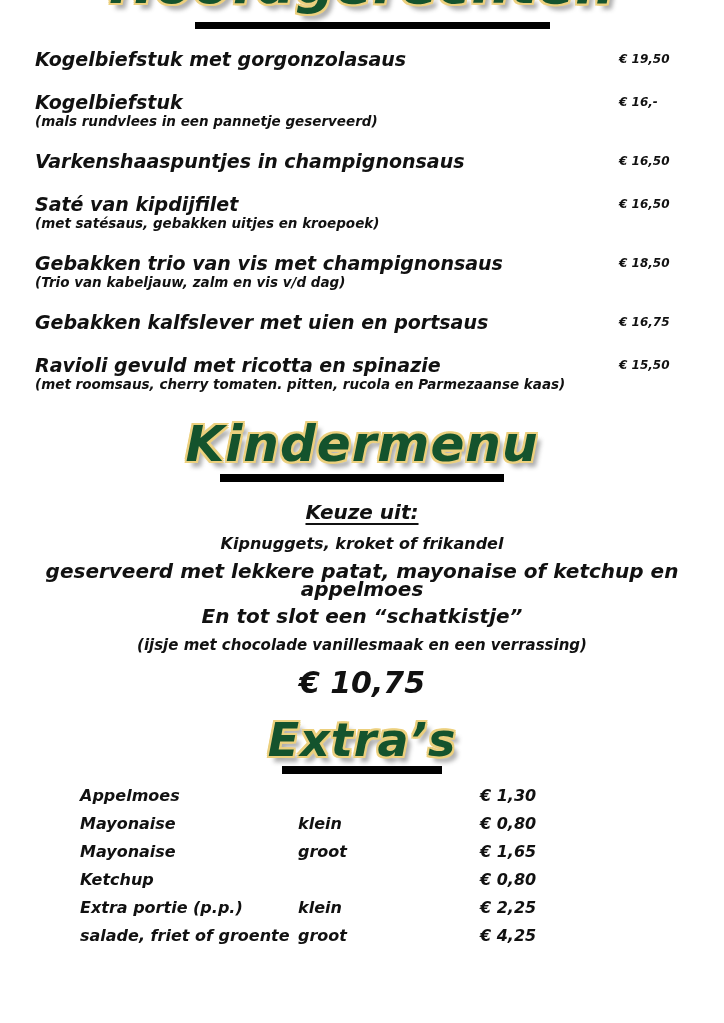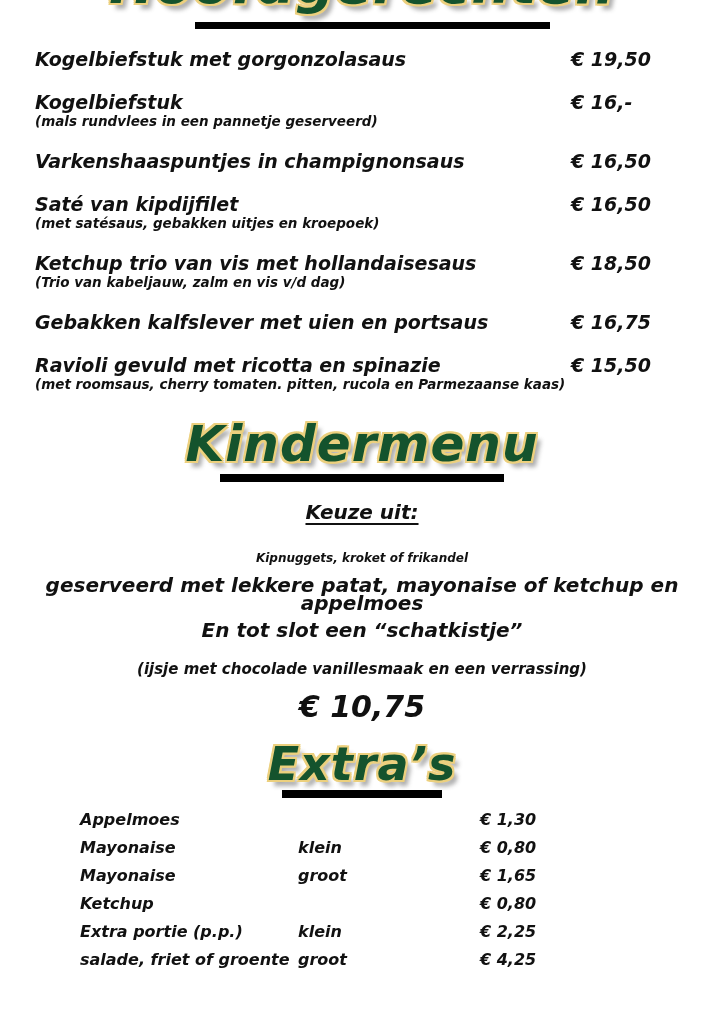--- a/index.html
+++ b/index.html
@@ -49,45 +49,45 @@
     background: #000;
   }
 
   
   .dishes { position: relative; padding: 4px 35px 0 35px; }
   .dish-row { position: relative; margin-bottom: 21px; }
   .dish-name { font-size: 19px; line-height: 22px; white-space: nowrap; }
   .dish-sub  { font-size: 13.5px; line-height: 16px; white-space: nowrap; }
   .dish-price {
     position: absolute;
-    left: 536px;
+    left: 584px;
     top: 0;
-    font-size: 19px;
+    font-size: 12px;
     line-height: 22px;
     white-space: nowrap;
   }
 
   
   .kinder-section { text-align: center; }
   .kinder-title { margin-top: 24px; font-size: 50px; line-height: 56px; }
   .kinder-rule {
     width: 284px; height: 8px; background: #000;
     margin: 2px auto 0 auto;
   }
   .kinder-subtitle {
     margin-top: 18px;
     font-size: 20px; line-height: 24px;
     text-decoration: underline;
     text-decoration-thickness: 2px;
     text-underline-offset: 4px;
   }
-  .kinder-line-bold   { margin-top: 22px; font-size: 12px;  line-height: 24px; }
+  .kinder-line-bold   { margin-top: 8px; font-size: 16px;  line-height: 24px; }
   .kinder-line-small  { margin-top: 6px;  font-size: 20px;  line-height: 18px; }
   .kinder-line-bold2  { margin-top: 6px;  font-size: 20px;  line-height: 24px; }
-  .kinder-line-small2 { margin-top: 18px;  font-size: 15px;  line-height: 18px; }
+  .kinder-line-small2 { margin-top: 8px;  font-size: 15px;  line-height: 18px; }
   .kinder-price { margin-top: 12px; font-size: 30px; line-height: 34px; }
 
   
   .extras-section { text-align: center; }
   .extras-title { margin-top: 16px; font-size: 46px; line-height: 48px; }
   .extras-rule {
     width: 160px; height: 8px; background: #000;
     margin: 2px auto 0 auto;
   }
   .extras-table { margin: 12px 0 0 80px; text-align: left; }
@@ -126,21 +126,21 @@
       <div class="dish-price">€ 16,50</div>
     </div>
 
     <div class="dish-row">
       <div class="dish-name">Saté van kipdijfilet</div>
       <div class="dish-sub">(met satésaus, gebakken uitjes en kroepoek)</div>
       <div class="dish-price">€ 16,50</div>
     </div>
 
     <div class="dish-row">
-      <div class="dish-name">Ketchup trio van vis met hollandaisesaus</div>
+      <div class="dish-name">Gebakken trio van vis met champignonsaus</div>
       <div class="dish-sub">(Trio van kabeljauw, zalm en vis v/d dag)</div>
       <div class="dish-price">€ 18,50</div>
     </div>
 
     <div class="dish-row">
       <div class="dish-name">Gebakken kalfslever met uien en portsaus</div>
       <div class="dish-price">€ 16,75</div>
     </div>
 
     <div class="dish-row">

